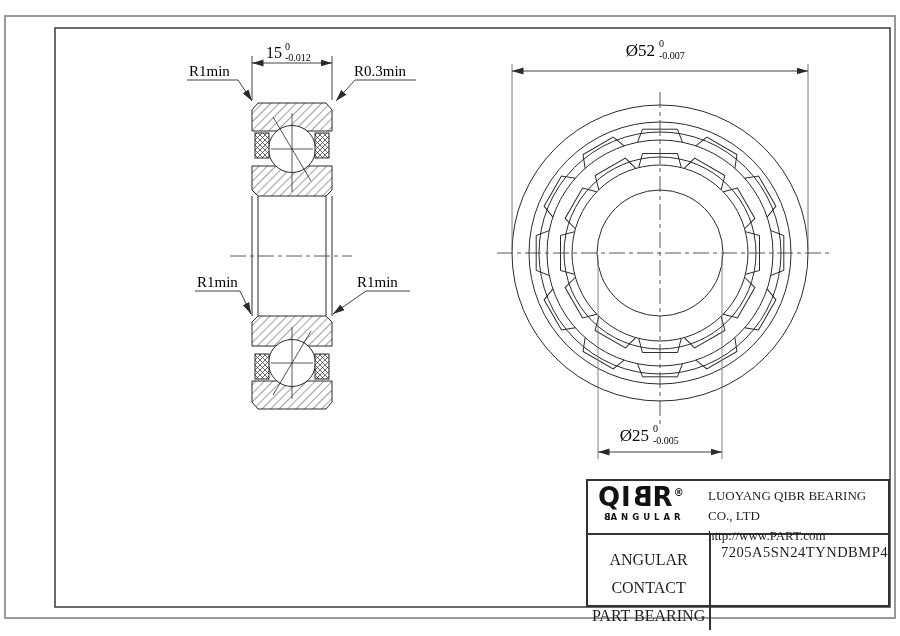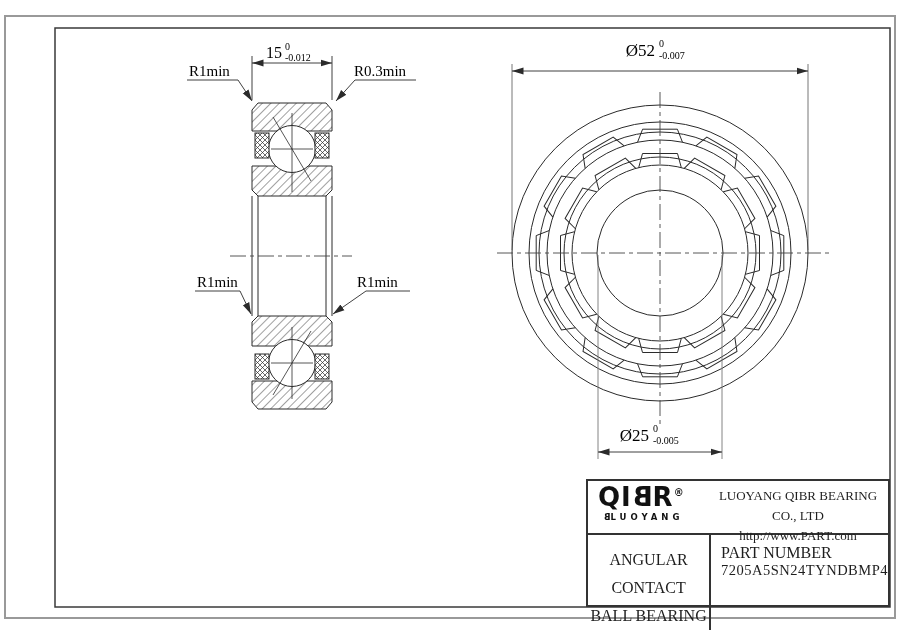--- a/index.html
+++ b/index.html
@@ -10,21 +10,21 @@
   .tb{position:absolute;left:586px;top:479px;width:304px;height:128px;
       border:2px solid #333;box-sizing:border-box;display:flex;flex-direction:column;background:#fff;}
   .tb-top{height:52px;display:flex;border-bottom:2px solid #333;}
   .logo-cell{width:120px;padding:3px 0 0 10px;box-sizing:border-box;}
   .logo-name{font-family:"DejaVu Sans",sans-serif;font-weight:900;font-size:26px;
              letter-spacing:1px;line-height:1;color:#111;}
   .mirrored{display:inline-block;transform:scaleX(-1);}
   .reg{font-size:10px;vertical-align:super;font-weight:700;}
   .logo-tagline{font-family:"DejaVu Sans",sans-serif;font-weight:700;font-size:8.5px;
                 letter-spacing:4px;margin-top:2px;padding-left:2px;color:#111;}
-  .company-cell{flex:1;text-align:center;padding-top:5px;font-size:13px;line-height:1.55;}
+  .company-cell{flex:1;text-align:left;padding-top:5px;font-size:13px;line-height:1.55;}
   .tb-bottom{flex:1;display:flex;}
   .product-cell{width:172px;border-right:2px solid #333;box-sizing:border-box;
                 text-align:center;font-size:16px;padding-top:11px;line-height:1.75;}
   .part-cell{flex:1;padding:9px 0 0 10px;font-size:16px;}
   .part-number{font-size:14.5px;letter-spacing:.5px;}
 </style>
 </head>
 <body>
 
 <div class="sheet">
@@ -160,32 +160,31 @@
   </g>
   <text x="649" y="441" text-anchor="end" font-size="17">Ø25</text>
   <text x="653" y="432" font-size="10">0</text>
   <text x="653" y="444" font-size="10">-0.005</text>
 </svg>
 
 <div class="tb">
   <div class="tb-top">
     <div class="logo-cell">
       <div class="logo-name"><span>QI</span><span class="mirrored">B</span><span>R</span><span class="reg">®</span></div>
-      <div class="logo-tagline"><span class="mirrored">B</span><span>LUOYANG</span></div>
+      <div class="logo-tagline"><span class="mirrored">B</span><span>ANGULAR</span></div>
     </div>
     <div class="company-cell">
       <div>LUOYANG QIBR BEARING CO., LTD</div>
       <div>http://www.PART.com</div>
     </div>
   </div>
   <div class="tb-bottom">
     <div class="product-cell">
       <div>ANGULAR CONTACT</div>
-      <div>BALL BEARING</div>
+      <div>PART BEARING</div>
     </div>
     <div class="part-cell">
-      <div>PART NUMBER</div>
       <div class="part-number">7205A5SN24TYNDBMP4</div>
     </div>
   </div>
 </div>
 
 </div>
 
 </body></html>

